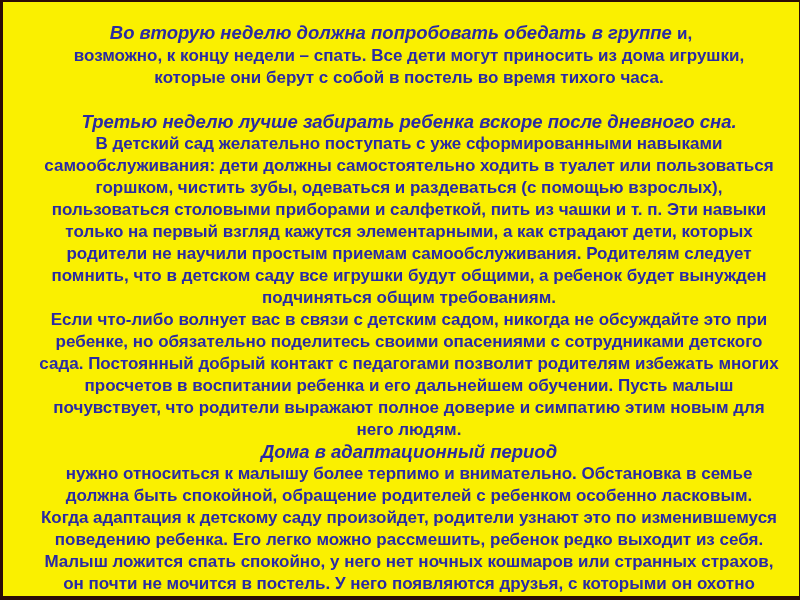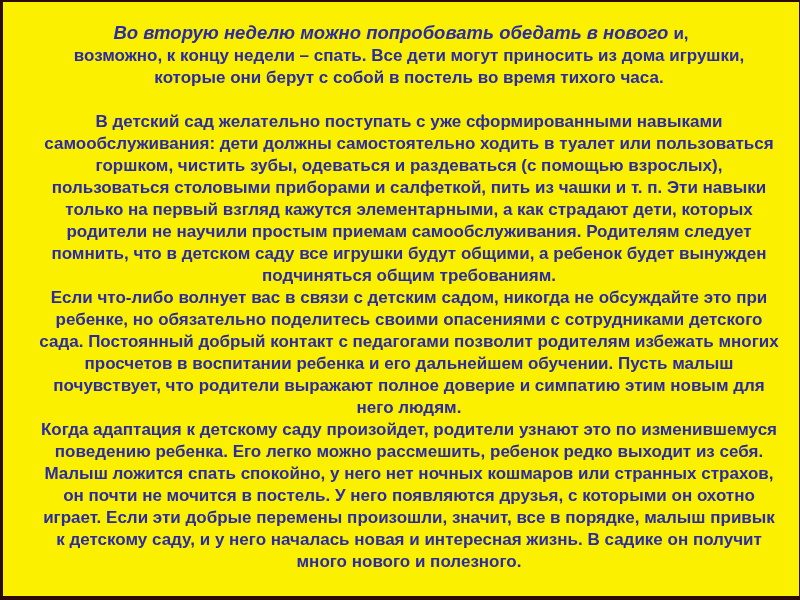--- a/index.html
+++ b/index.html
@@ -43,25 +43,28 @@
     font-size:17px;
   }
   .block{display:block;margin-left:16px;}
 </style>
 </head>
 <body>
 
 <div class="slide">
 
   <p class="para">
-    <span class="h">Во вторую неделю можно попробовать обедать в нового </span><span class="tail">и,</span>
+    <span class="h">Во вторую неделю должна попробовать обедать в группе </span><span class="tail">и,</span>
     <span class="block">возможно, к концу недели – спать. Все дети могут приносить из дома игрушки, которые они берут с собой в постель во время тихого часа.</span>
   </p>
 
   <div class="gap"></div>
 
   <p class="para">
+    <span class="h block">Третью неделю лучше забирать ребенка вскоре после дневного сна.</span>
     <span class="block">В детский сад желательно поступать с уже сформированными навыками самообслуживания: дети должны самостоятельно ходить в туалет или пользоваться горшком, чистить зубы, одеваться и раздеваться (с помощью взрослых), пользоваться столовыми приборами и салфеткой, пить из чашки и т. п. Эти навыки только на первый взгляд кажутся элементарными, а как страдают дети, которых родители не научили простым приемам самообслуживания. Родителям следует помнить, что в детском саду все игрушки будут общими, а ребенок будет вынужден подчиняться общим требованиям.</span>
     <span class="block">Если что-либо волнует вас в связи с детским садом, никогда не обсуждайте это при ребенке, но обязательно поделитесь своими опасениями с сотрудниками детского сада. Постоянный добрый контакт с педагогами позволит родителям избежать многих просчетов в воспитании ребенка и его дальнейшем обучении. Пусть малыш почувствует, что родители выражают полное доверие и симпатию этим новым для него людям.</span>
+    <span class="h block">Дома в адаптационный период</span>
+    <span class="block">нужно относиться к малышу более терпимо и внимательно. Обстановка в семье должна быть спокойной, обращение родителей с ребенком особенно ласковым.</span>
     <span class="block">Когда адаптация к детскому саду произойдет, родители узнают это по изменившемуся поведению ребенка. Его легко можно рассмешить, ребенок редко выходит из себя. Малыш ложится спать спокойно, у него нет ночных кошмаров или странных страхов, он почти не мочится в постель. У него появляются друзья, с которыми он охотно играет. Если эти добрые перемены произошли, значит, все в порядке, малыш привык к детскому саду, и у него началась новая и интересная жизнь. В садике он получит много нового и полезного.</span>
   </p>
 
 </div>
 
 </body></html>

